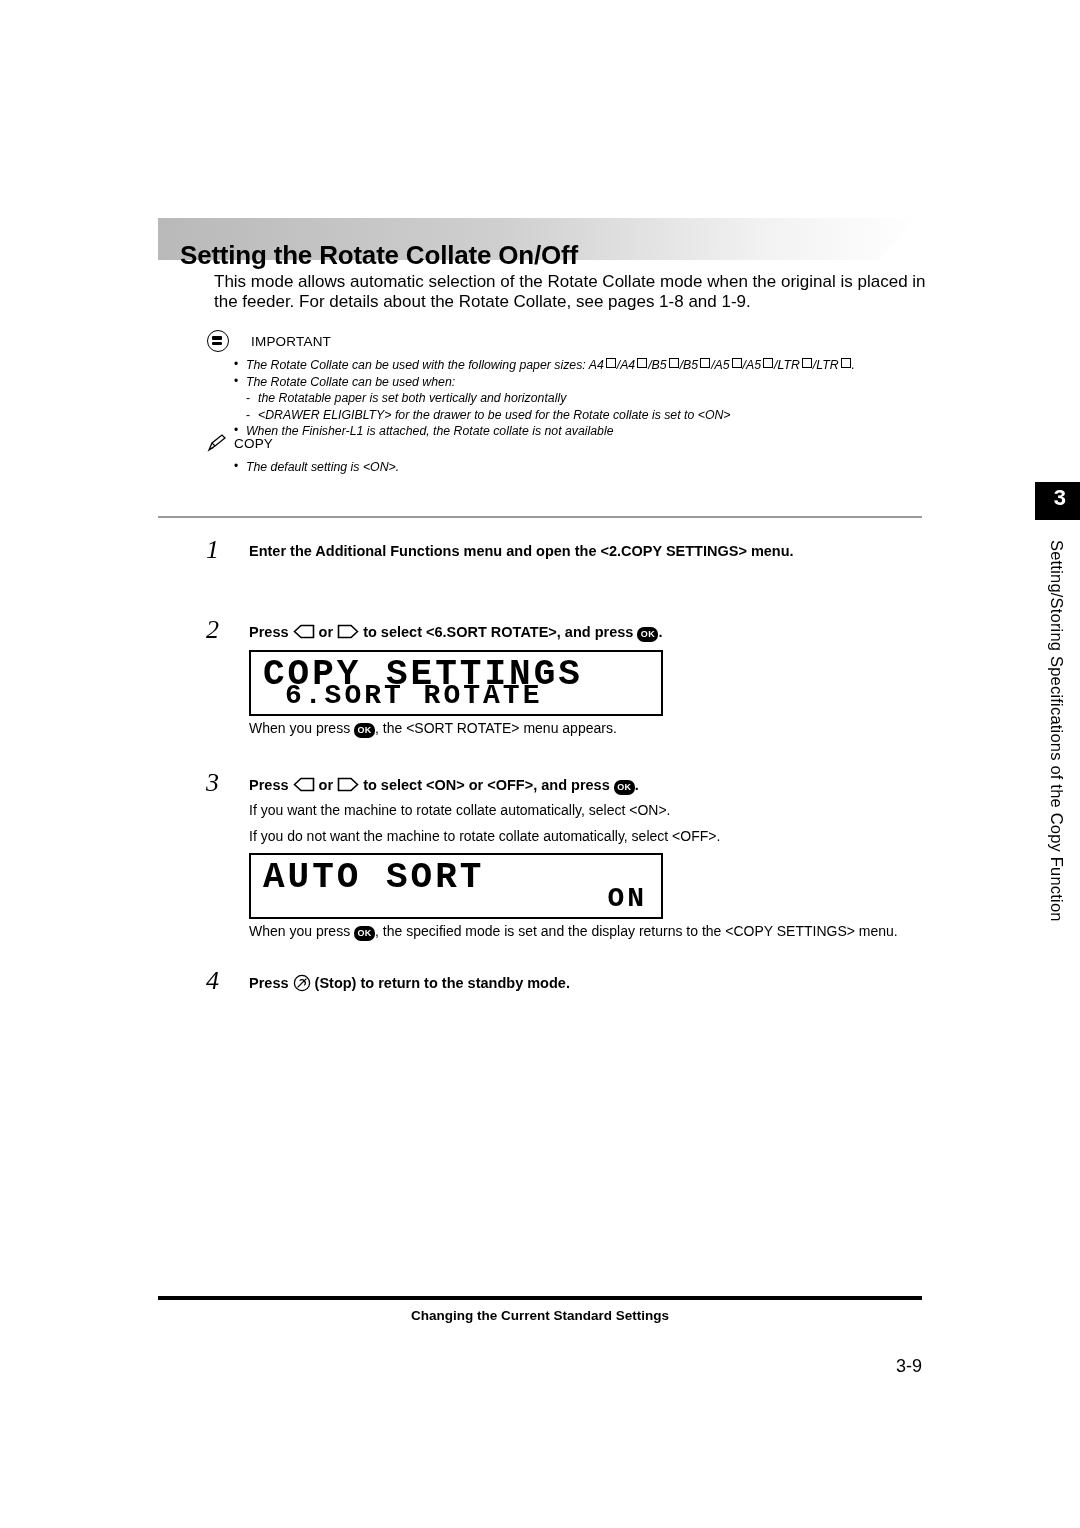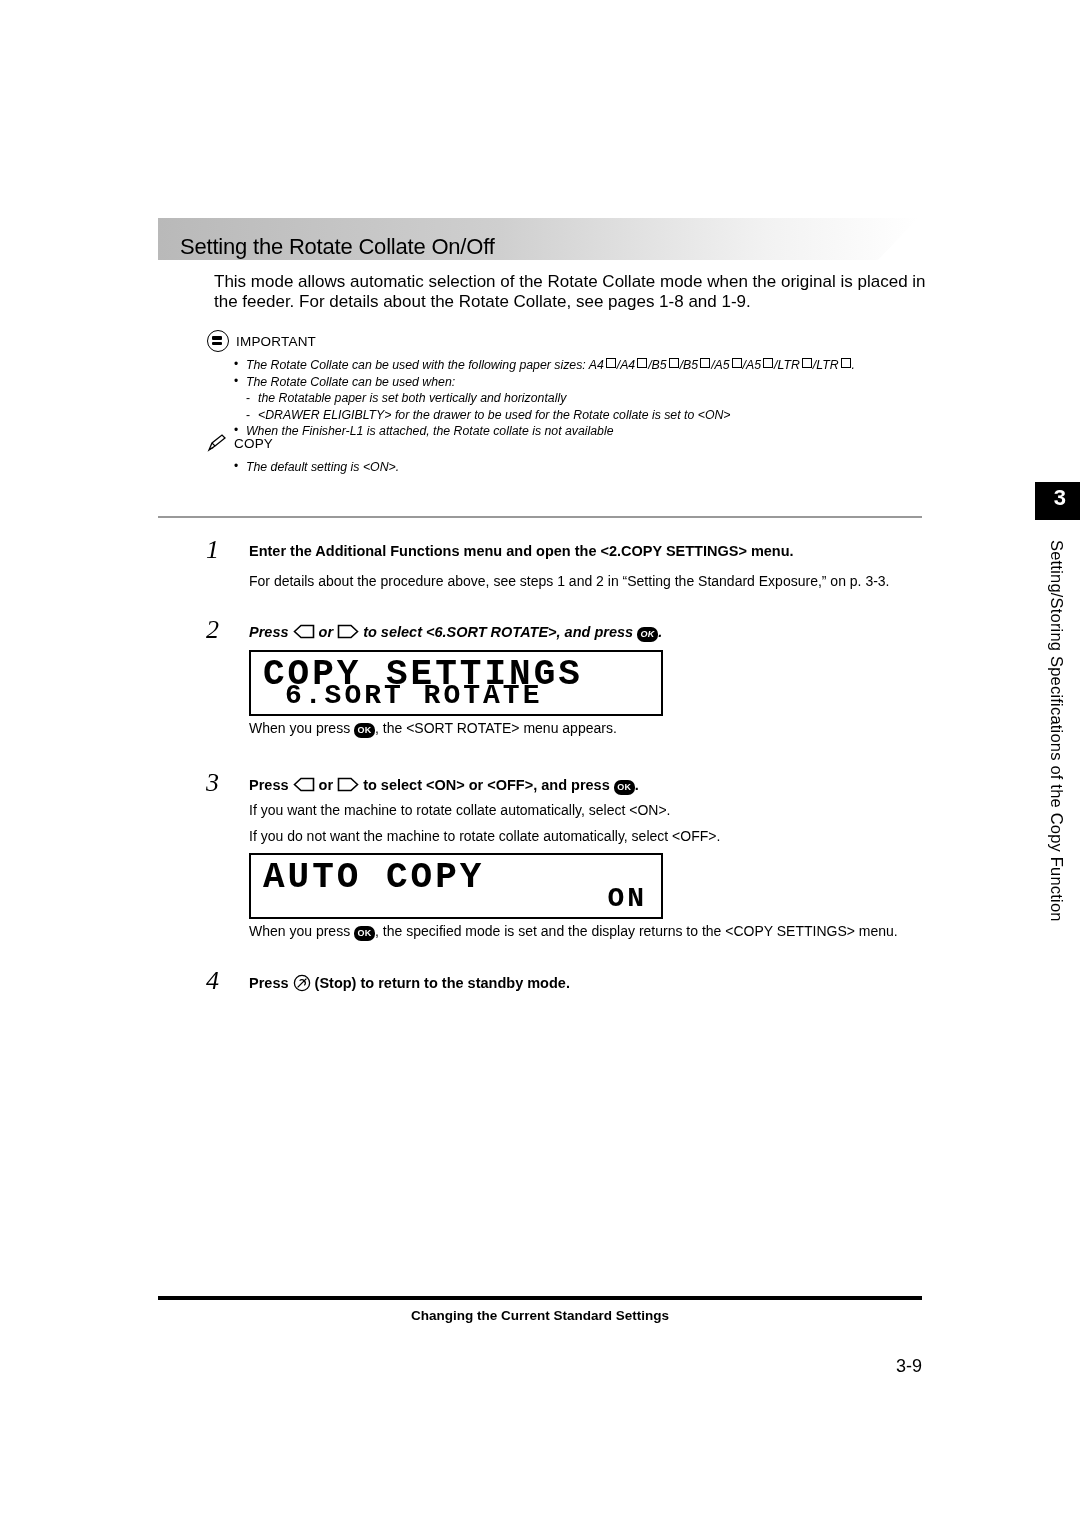--- a/index.html
+++ b/index.html
@@ -42,23 +42,23 @@
   .title-banner .notch {
     position: absolute;
     right: 0; top: 0;
     width: 40px; height: 42px;
     background: #ffffff;
     clip-path: polygon(100% 0, 100% 100%, 0 100%);
   }
   .title-text {
     position: absolute;
     left: 22px;
-    top: 16px;
-    font-size: 22px;
-    font-weight: normal;
+    top: 22px;
+    font-size: 26px;
+    font-weight: bold;
     letter-spacing: -0.2px;
     color: #000;
     white-space: nowrap;
   }
 
   
   .intro {
     position: absolute;
     left: 214px;
     top: 272px;
@@ -67,21 +67,21 @@
     line-height: 20px;
   }
 
   
   .important-head {
     position: absolute;
     left: 207px;
     top: 330px;
     display: flex;
     align-items: center;
-    gap: 7px;
+    gap: 22px;
   }
   .icon-important {
     width: 20px;
     height: 20px;
     border-radius: 50%;
     background: #fff;
     border: 1.6px solid #000;
     position: relative;
     display: inline-block;
   }
@@ -344,24 +344,23 @@
   </div>
 
   <div class="hr"></div>
 
   <div class="tab-block"></div>
   <div class="tab-num">3</div>
   <div class="side-text">Setting/Storing Specifications of the Copy Function</div>
 
   <div class="step-num" style="left:206px; top:535px;">1</div>
   <div class="step-head" style="left:249px; top:541px; width:670px;">Enter the Additional Functions menu and open the &lt;2.COPY SETTINGS&gt; menu.</div>
-  <div class="step-body" style="left:249px; top:571px; width:676px;">For details about the procedure above, see steps 1 and 2 in “Setting the Standard Exposure,” on p. 3-3.</div>
 
   <div class="step-num" style="left:206px; top:615px;">2</div>
-  <div class="step-head" style="left:249px; top:622px; width:680px;font-style:italic;">
+  <div class="step-head" style="left:249px; top:622px; width:680px;">
     <span>Press</span>
     <span class="key-left">
       <svg width="22" height="15" viewBox="0 0 22 15">
           <path d="M1.5 7.5 L8 1.5 L20.5 1.5 L20.5 13.5 L8 13.5 Z" fill="#fff" stroke="#000" stroke-width="1.6"></path>
         </svg>
     </span>
     <span>or</span>
     <span class="key-right">
       <svg width="22" height="15" viewBox="0 0 22 15">
           <path d="M20.5 7.5 L14 1.5 L1.5 1.5 L1.5 13.5 L14 13.5 Z" fill="#fff" stroke="#000" stroke-width="1.6"></path>
@@ -396,21 +395,21 @@
         </svg>
     </span>
     <span>to select &lt;ON&gt; or &lt;OFF&gt;, and press</span>
     <span class="key-ok">OK</span><span>.</span>
   </div>
 
   <div class="step-body" style="left:249px; top:800px; width:680px;">If you want the machine to rotate collate automatically, select &lt;ON&gt;.</div>
   <div class="step-body" style="left:249px; top:826px; width:690px;">If you do not want the machine to rotate collate automatically, select &lt;OFF&gt;.</div>
 
   <div class="lcd" style="left:249px; top:853px; width:410px; height:62px;">
-    <div class="l1" style="left:12px; top:2px;">AUTO COPY</div>
+    <div class="l1" style="left:12px; top:2px;">AUTO SORT</div>
     <div class="l2" style="right:14px; top:28px;">ON</div>
   </div>
 
   <div class="step-body" style="left:249px; top:921px; width:690px;">
     <span>When you press</span>
     <span class="key-ok">OK</span><span>, the specified mode is set and the display returns to the &lt;COPY SETTINGS&gt; menu.</span>
   </div>
 
   <div class="step-num" style="left:206px; top:966px;">4</div>
   <div class="step-head" style="left:249px; top:973px; width:680px;">

